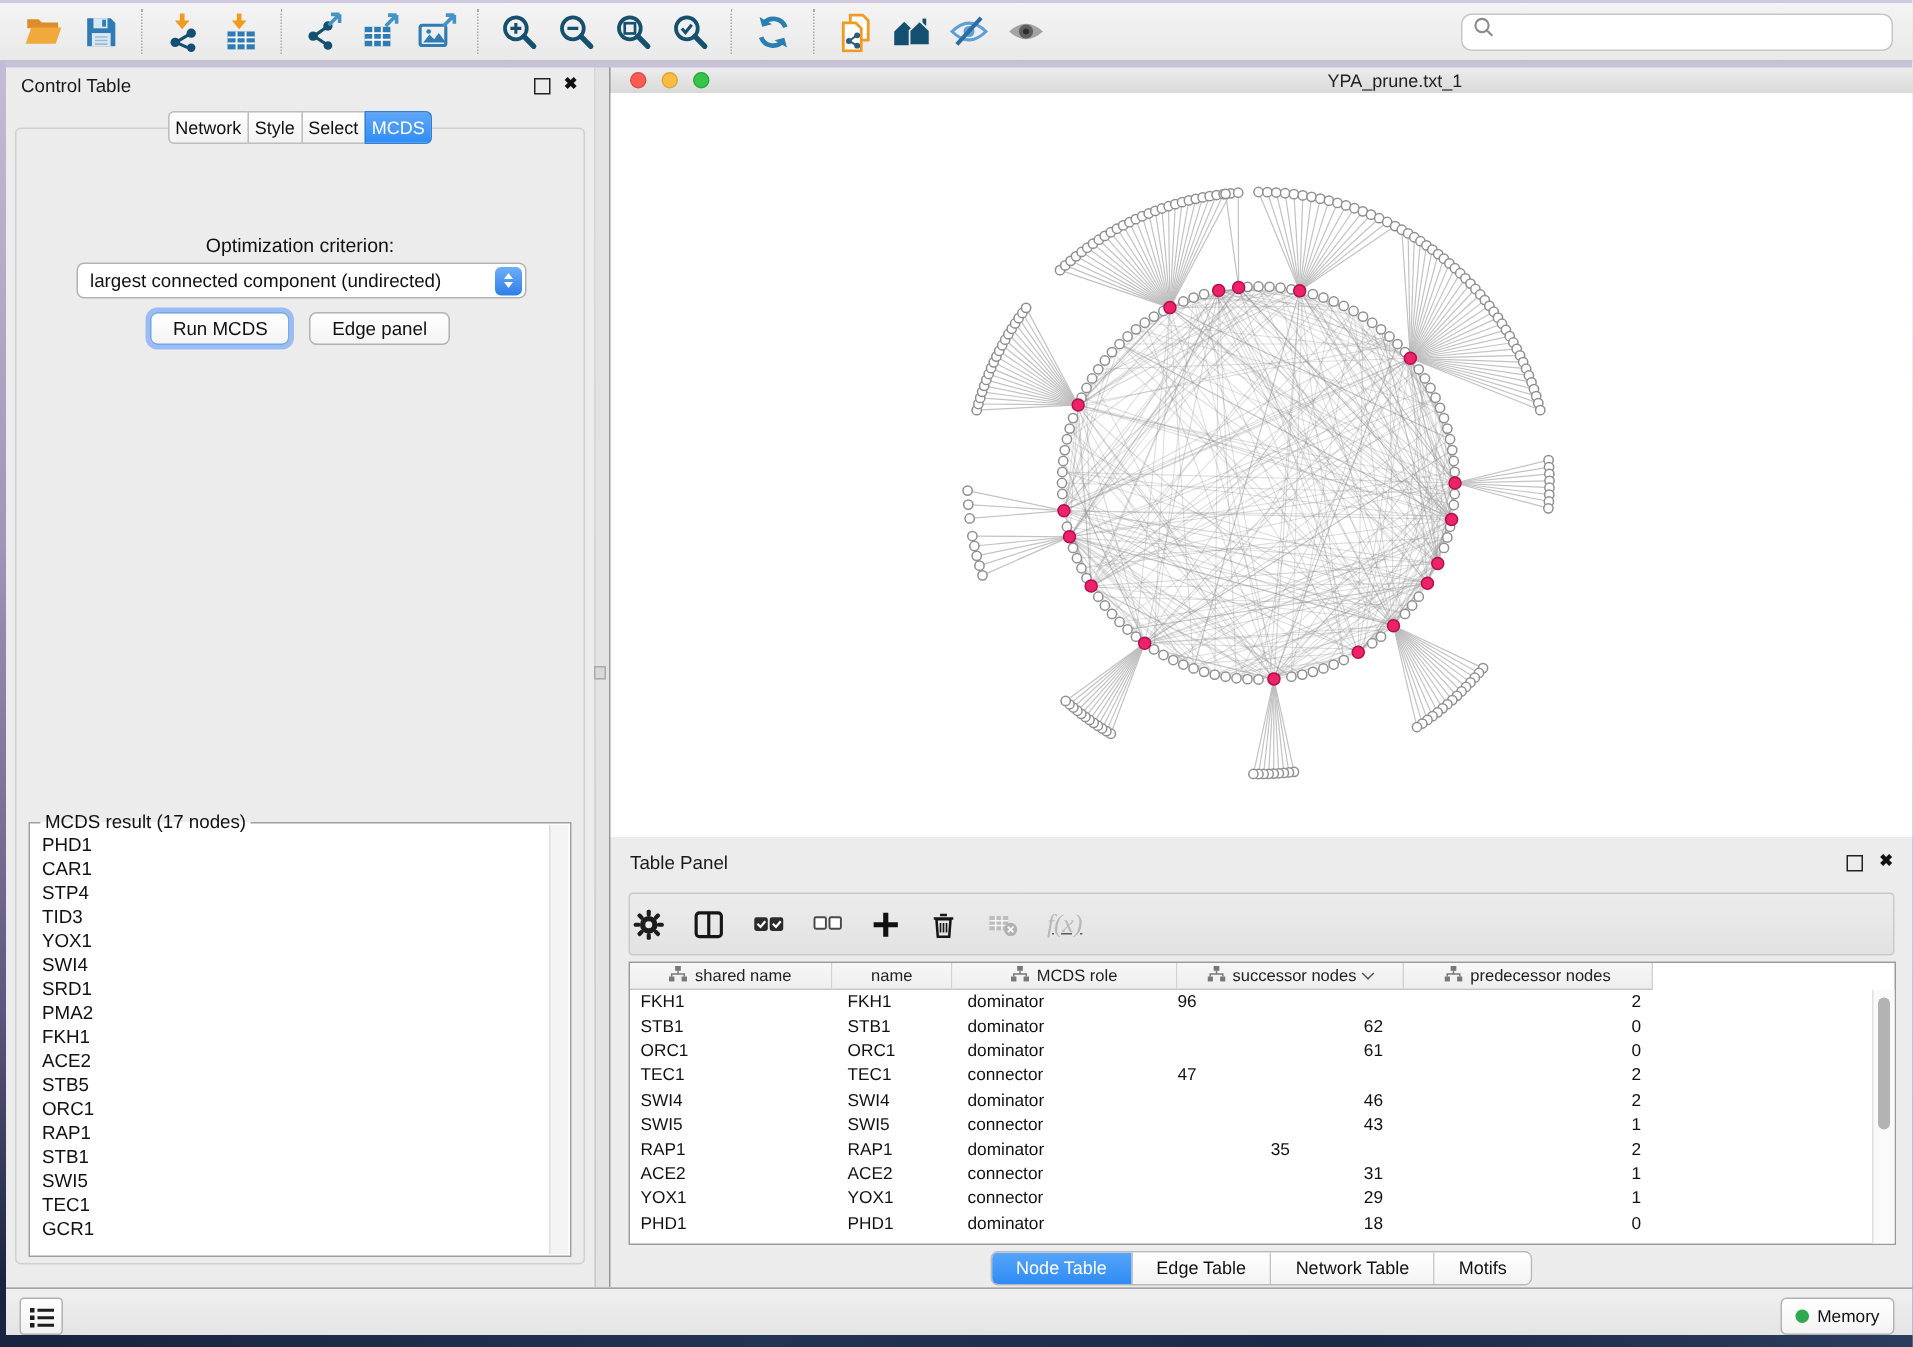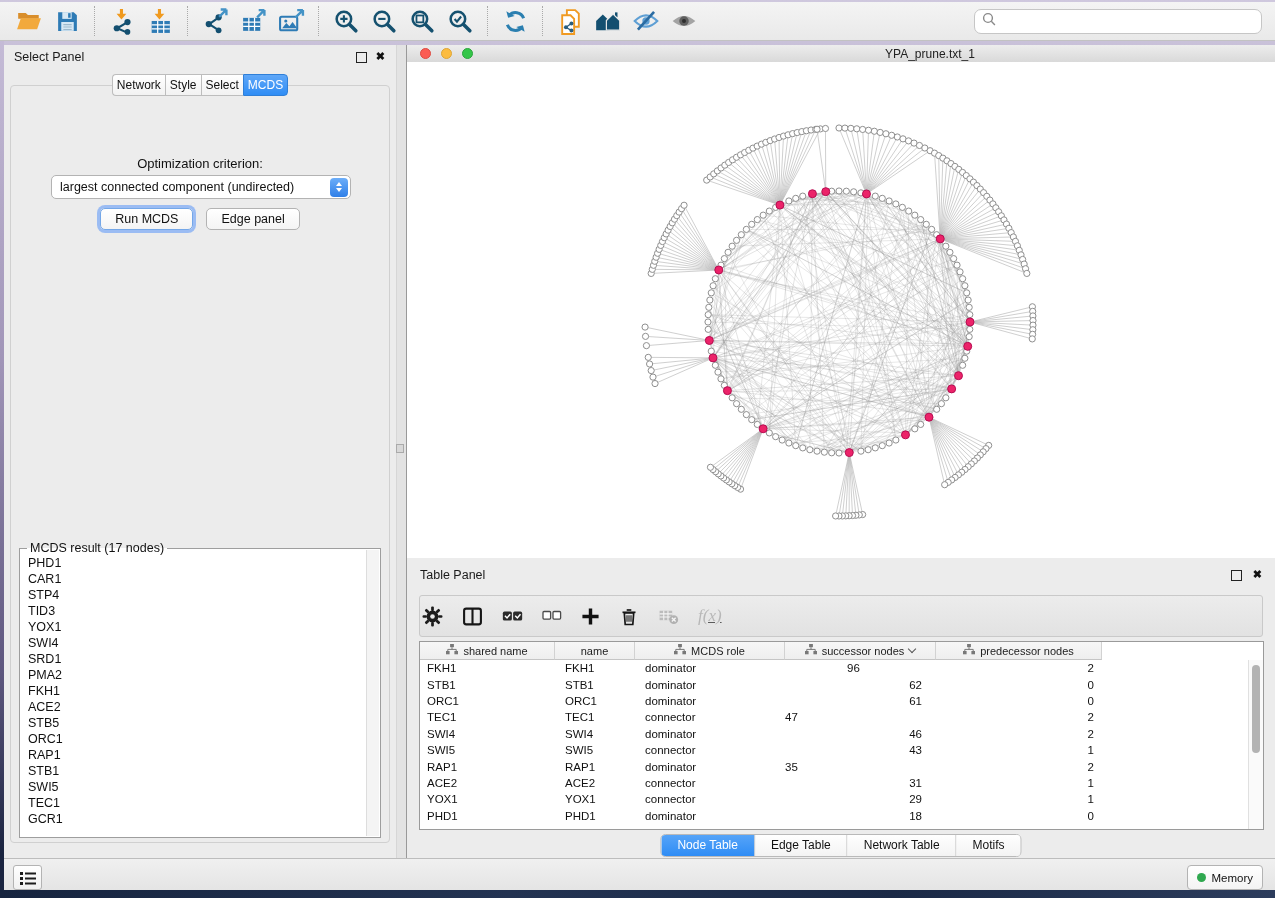--- a/index.html
+++ b/index.html
@@ -245,21 +245,21 @@
             <circle cx="6" cy="6" r="4.4" fill="none" stroke="#8a8a8a" stroke-width="1.4"></circle>
             <path d="M9.3 9.3l3.6 3.6" stroke="#8a8a8a" stroke-width="1.4"></path>
           </svg>
       </span>
       <input placeholder="" style="">
     </div>
   </div>
 
   <div class="control-panel">
     <div class="panel-head">
-      <span class="panel-title">Select Panel</span>
+      <span class="panel-title">Control Table</span>
       <span class="float-ico" style="right:29px"></span>
       <span class="close-ico" style="right:11px">✖</span>
     </div>
     <div class="cp-tabs">
         <span class="cp-tab">Network</span>
         <span class="cp-tab">Style</span>
         <span class="cp-tab">Select</span>
         <span class="cp-tab sel">MCDS</span>
       </div>
     <div class="cp-sub">
@@ -1206,21 +1206,21 @@
               </svg></span>
             <span>predecessor nodes</span>
           </div>
           <div class="th" style="flex: 1 1 0%; background: rgb(255, 255, 255); border-right: none; border-bottom: 1px solid rgb(197, 197, 197);"></div>
         </div>
       <div class="tbl-rows">
           <div class="tr">
             <span class="td" style="width: 135px; text-align: left; padding: 0px 0px 0px 7px;">FKH1</span>
             <span class="td" style="width: 80px; text-align: left; padding: 0px 0px 0px 10px;">FKH1</span>
             <span class="td" style="width: 150px; text-align: left; padding: 0px 0px 0px 10px;">dominator</span>
-            <span class="td" style="width: 151px; text-align: center; padding: 0px 14px 0px 0px;">96</span>
+            <span class="td" style="width: 151px; text-align: left; padding: 0px 14px 0px 0px;">96</span>
             <span class="td" style="width: 166px; text-align: right; padding: 0px 8px 0px 0px;">2</span>
           </div>
           <div class="tr">
             <span class="td" style="width: 135px; text-align: left; padding: 0px 0px 0px 7px;">STB1</span>
             <span class="td" style="width: 80px; text-align: left; padding: 0px 0px 0px 10px;">STB1</span>
             <span class="td" style="width: 150px; text-align: left; padding: 0px 0px 0px 10px;">dominator</span>
             <span class="td" style="width: 151px; text-align: right; padding: 0px 14px 0px 0px;">62</span>
             <span class="td" style="width: 166px; text-align: right; padding: 0px 8px 0px 0px;">0</span>
           </div>
           <div class="tr">
@@ -1248,21 +1248,21 @@
             <span class="td" style="width: 135px; text-align: left; padding: 0px 0px 0px 7px;">SWI5</span>
             <span class="td" style="width: 80px; text-align: left; padding: 0px 0px 0px 10px;">SWI5</span>
             <span class="td" style="width: 150px; text-align: left; padding: 0px 0px 0px 10px;">connector</span>
             <span class="td" style="width: 151px; text-align: right; padding: 0px 14px 0px 0px;">43</span>
             <span class="td" style="width: 166px; text-align: right; padding: 0px 8px 0px 0px;">1</span>
           </div>
           <div class="tr">
             <span class="td" style="width: 135px; text-align: left; padding: 0px 0px 0px 7px;">RAP1</span>
             <span class="td" style="width: 80px; text-align: left; padding: 0px 0px 0px 10px;">RAP1</span>
             <span class="td" style="width: 150px; text-align: left; padding: 0px 0px 0px 10px;">dominator</span>
-            <span class="td" style="width: 151px; text-align: left; padding: 0px 14px 0px 0px;">35</span>
+            <span class="td" style="width: 151px; text-align: center; padding: 0px 14px 0px 0px;">35</span>
             <span class="td" style="width: 166px; text-align: right; padding: 0px 8px 0px 0px;">2</span>
           </div>
           <div class="tr">
             <span class="td" style="width: 135px; text-align: left; padding: 0px 0px 0px 7px;">ACE2</span>
             <span class="td" style="width: 80px; text-align: left; padding: 0px 0px 0px 10px;">ACE2</span>
             <span class="td" style="width: 150px; text-align: left; padding: 0px 0px 0px 10px;">connector</span>
             <span class="td" style="width: 151px; text-align: right; padding: 0px 14px 0px 0px;">31</span>
             <span class="td" style="width: 166px; text-align: right; padding: 0px 8px 0px 0px;">1</span>
           </div>
           <div class="tr">

